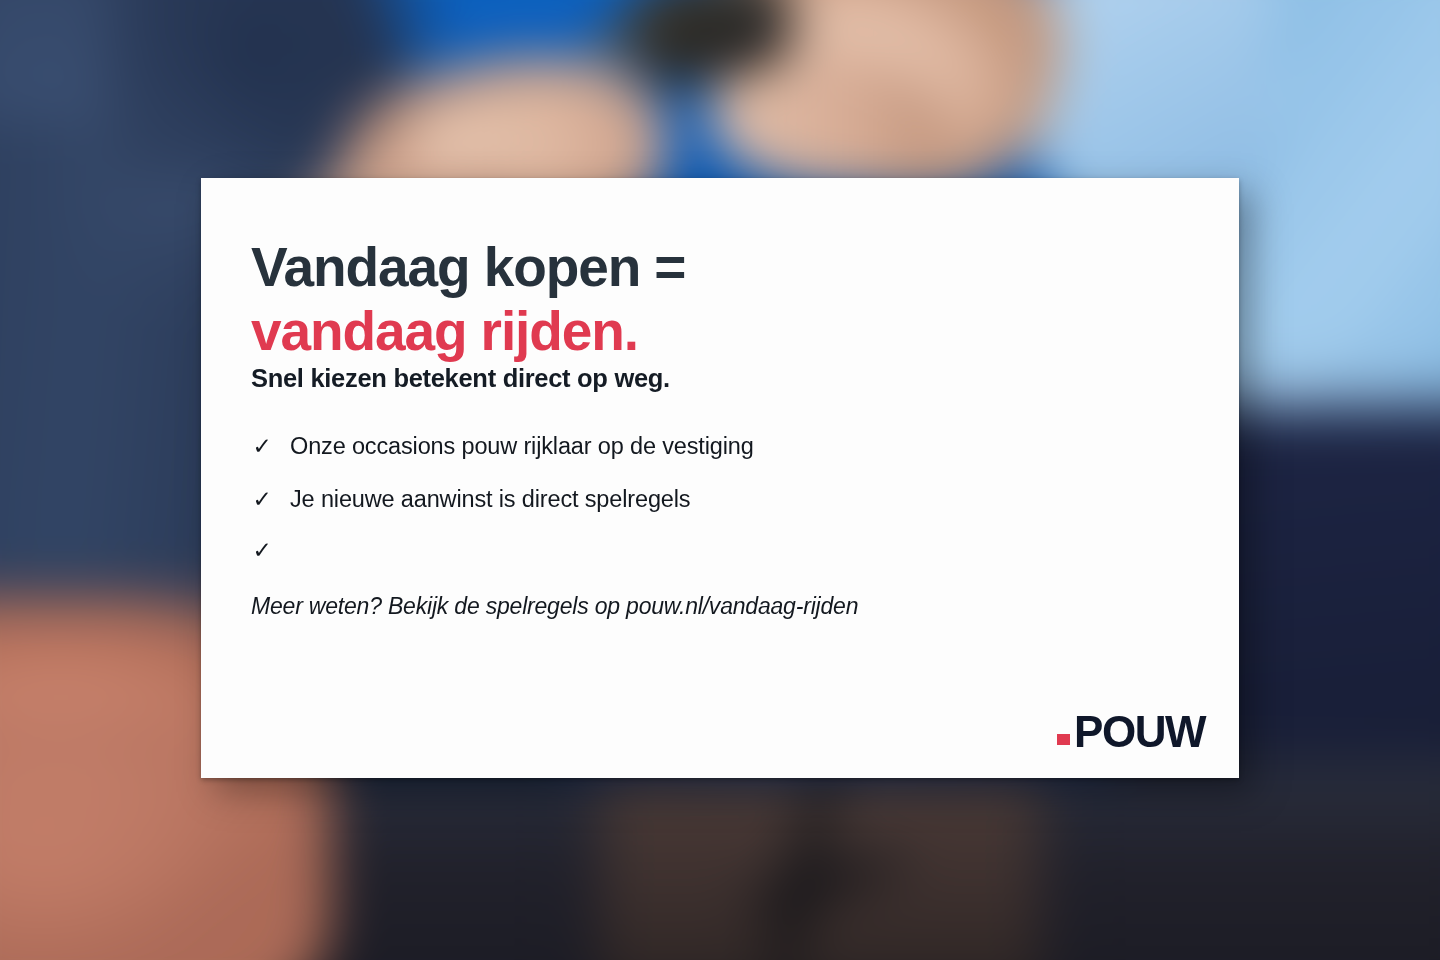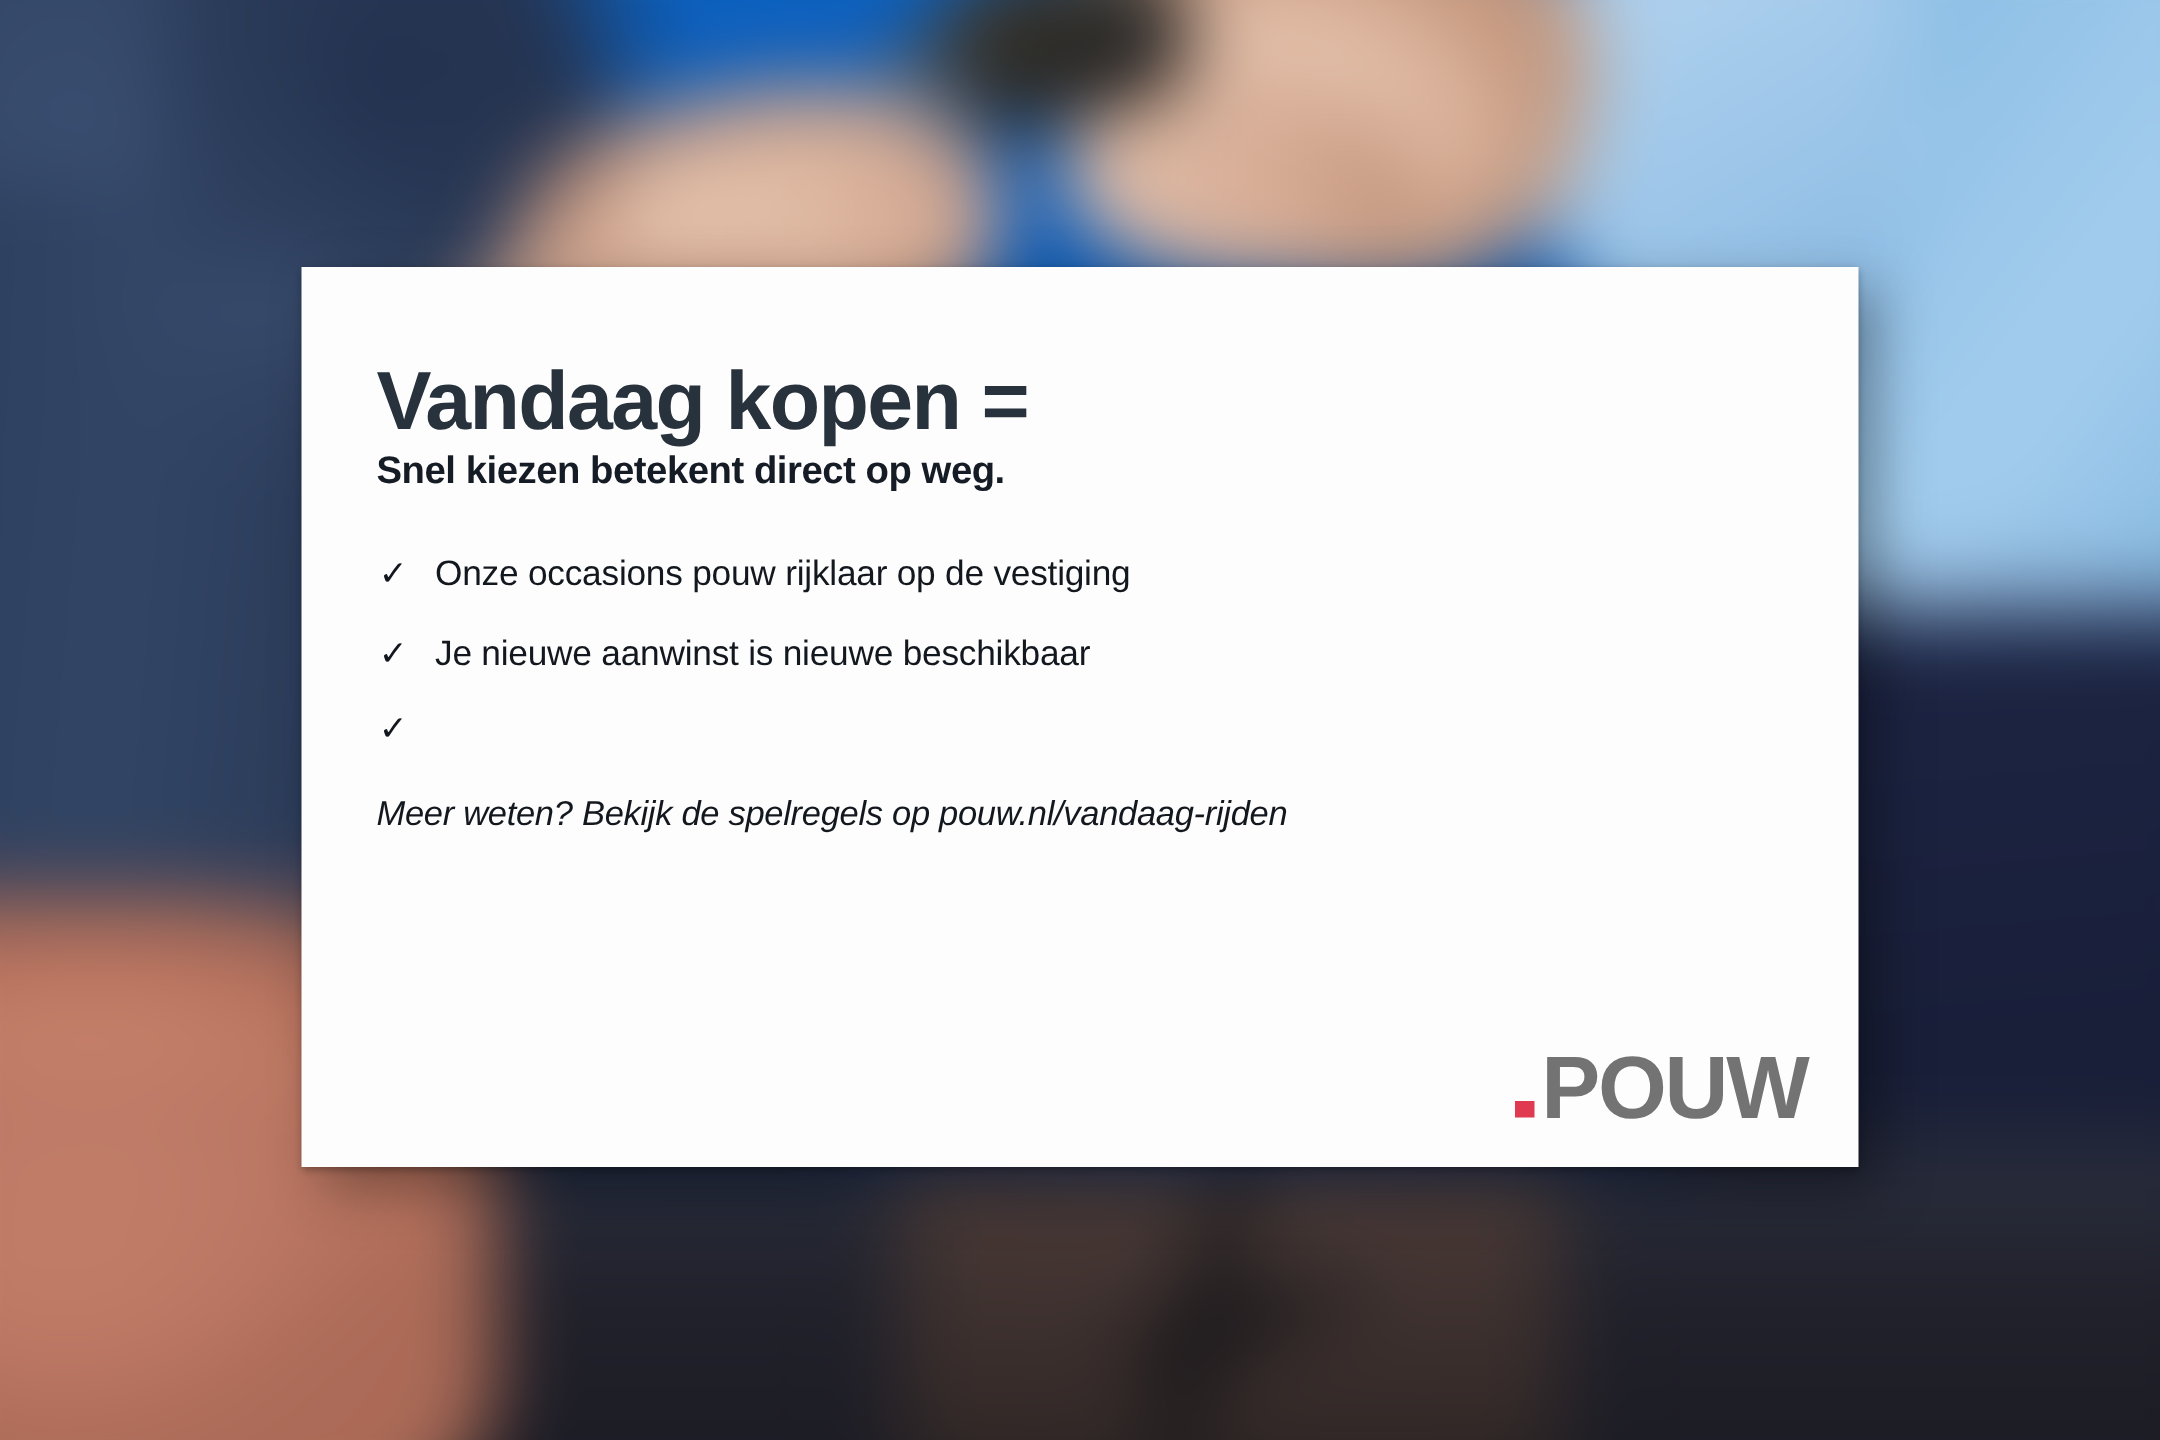--- a/index.html
+++ b/index.html
@@ -257,23 +257,23 @@
     display:flex;
     align-items:flex-end;
     gap:4px;
   }
   .logo-dot {
     width:13px; height:11px;
     background:#e03a50;
     margin-bottom:7px;
   }
   .logo-word {
-    font-size:59px;
+    font-size:44px;
     font-weight:bold;
-    color:#737373;
+    color:#0f172a;
     letter-spacing:-1.5px;
     line-height:.9;
   }
 </style>
 </head>
 <body>
 
 <div id="stage">
 
   <div id="photo">
@@ -308,34 +308,35 @@
     <div class="ly trousers-edge"></div>
     <div class="ly trousers-left"></div>
     <div class="ly trousers-left-shade"></div>
   </div>
 
   <div id="card">
     <div class="card-inner">
 
       <div class="headline">
         <div class="hl-1">Vandaag kopen =</div>
+        <div class="hl-2">vandaag rijden.</div>
       </div>
 
       <div class="subhead">Snel kiezen betekent direct op weg.</div>
 
       <div class="bullets">
 
         <div class="bullet">
           <span class="check">✓</span>
           <span>Onze occasions pouw rijklaar op de vestiging</span>
         </div>
 
         <div class="bullet">
           <span class="check">✓</span>
-          <span>Je nieuwe aanwinst is nieuwe beschikbaar</span>
+          <span>Je nieuwe aanwinst is direct spelregels</span>
         </div>
 
         <div class="bullet">
           <span class="check">✓</span>
         </div>
 
       </div>
 
       <div class="footnote">Meer weten? Bekijk de spelregels op pouw.nl/vandaag-rijden</div>
 

